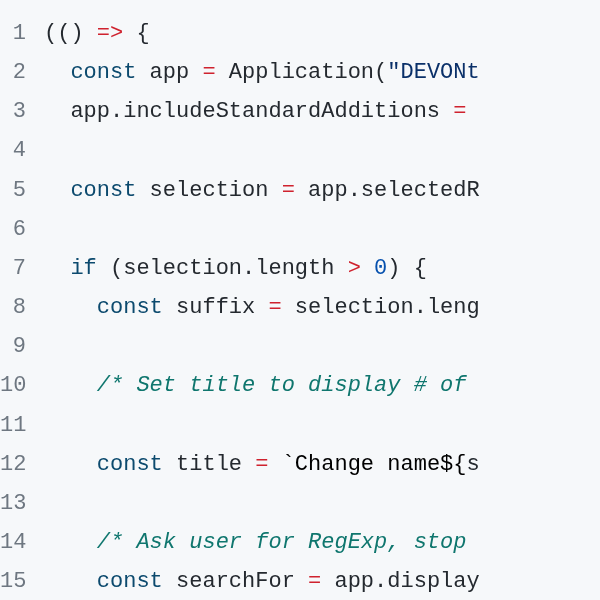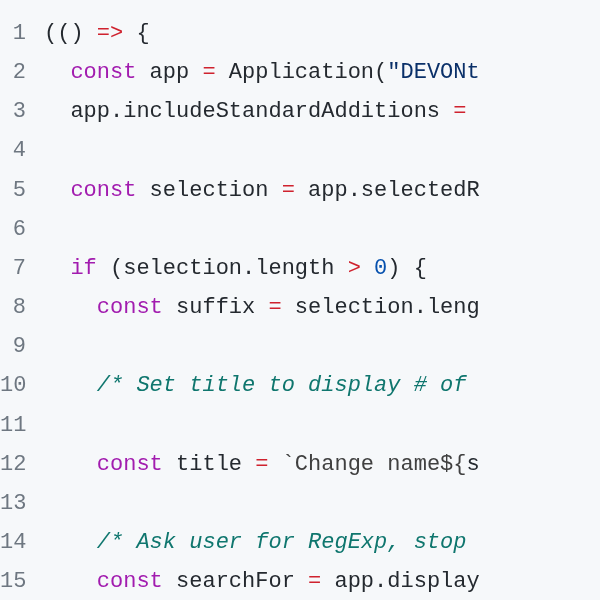--- a/index.html
+++ b/index.html
@@ -25,23 +25,23 @@
     width: 44px;
     text-align: right;
     color: #6e7781;
     user-select: none;
     padding-right: 18px;
     flex-shrink: 0;
   }
   .code {
     color: #24292f;
   }
-  .kw { color: #a21caf; }
+  .kw { color: #0c4a6e; }
   .strlit { color: #0a3069; }
   .num { color: #0550ae; }
   .cmt { color: #0f766e; font-style: italic; }
-  .tmpl { color: #404040; }
+  .tmpl { color: #000000; }
   .op { color: #cf222e; }
 </style>
 </head>
 <body>
 
 <div class="code-block" id="code"><div class="line"><span class="ln">1</span><span class="code">(() <span class="op">=&gt;</span> {</span></div><div class="line"><span class="ln">2</span><span class="code">  <span class="kw">const</span> app <span class="op">=</span> Application(<span class="strlit">"DEVONt</span></span></div><div class="line"><span class="ln">3</span><span class="code">  app.includeStandardAdditions <span class="op">=</span> </span></div><div class="line"><span class="ln">4</span><span class="code"></span></div><div class="line"><span class="ln">5</span><span class="code">  <span class="kw">const</span> selection <span class="op">=</span> app.selectedR</span></div><div class="line"><span class="ln">6</span><span class="code"></span></div><div class="line"><span class="ln">7</span><span class="code">  <span class="kw">if</span> (selection.length <span class="op">&gt;</span> <span class="num">0</span>) {</span></div><div class="line"><span class="ln">8</span><span class="code">    <span class="kw">const</span> suffix <span class="op">=</span> selection.leng</span></div><div class="line"><span class="ln">9</span><span class="code"></span></div><div class="line"><span class="ln">10</span><span class="code">    <span class="cmt">/* Set title to display # of </span></span></div><div class="line"><span class="ln">11</span><span class="code"></span></div><div class="line"><span class="ln">12</span><span class="code">    <span class="kw">const</span> title <span class="op">=</span> <span class="tmpl">`Change name$</span><span class="tmpl">{</span>s</span></div><div class="line"><span class="ln">13</span><span class="code"></span></div><div class="line"><span class="ln">14</span><span class="code">    <span class="cmt">/* Ask user for RegExp, stop </span></span></div><div class="line"><span class="ln">15</span><span class="code">    <span class="kw">const</span> searchFor <span class="op">=</span> app.display</span></div></div>
 
 </body></html>

